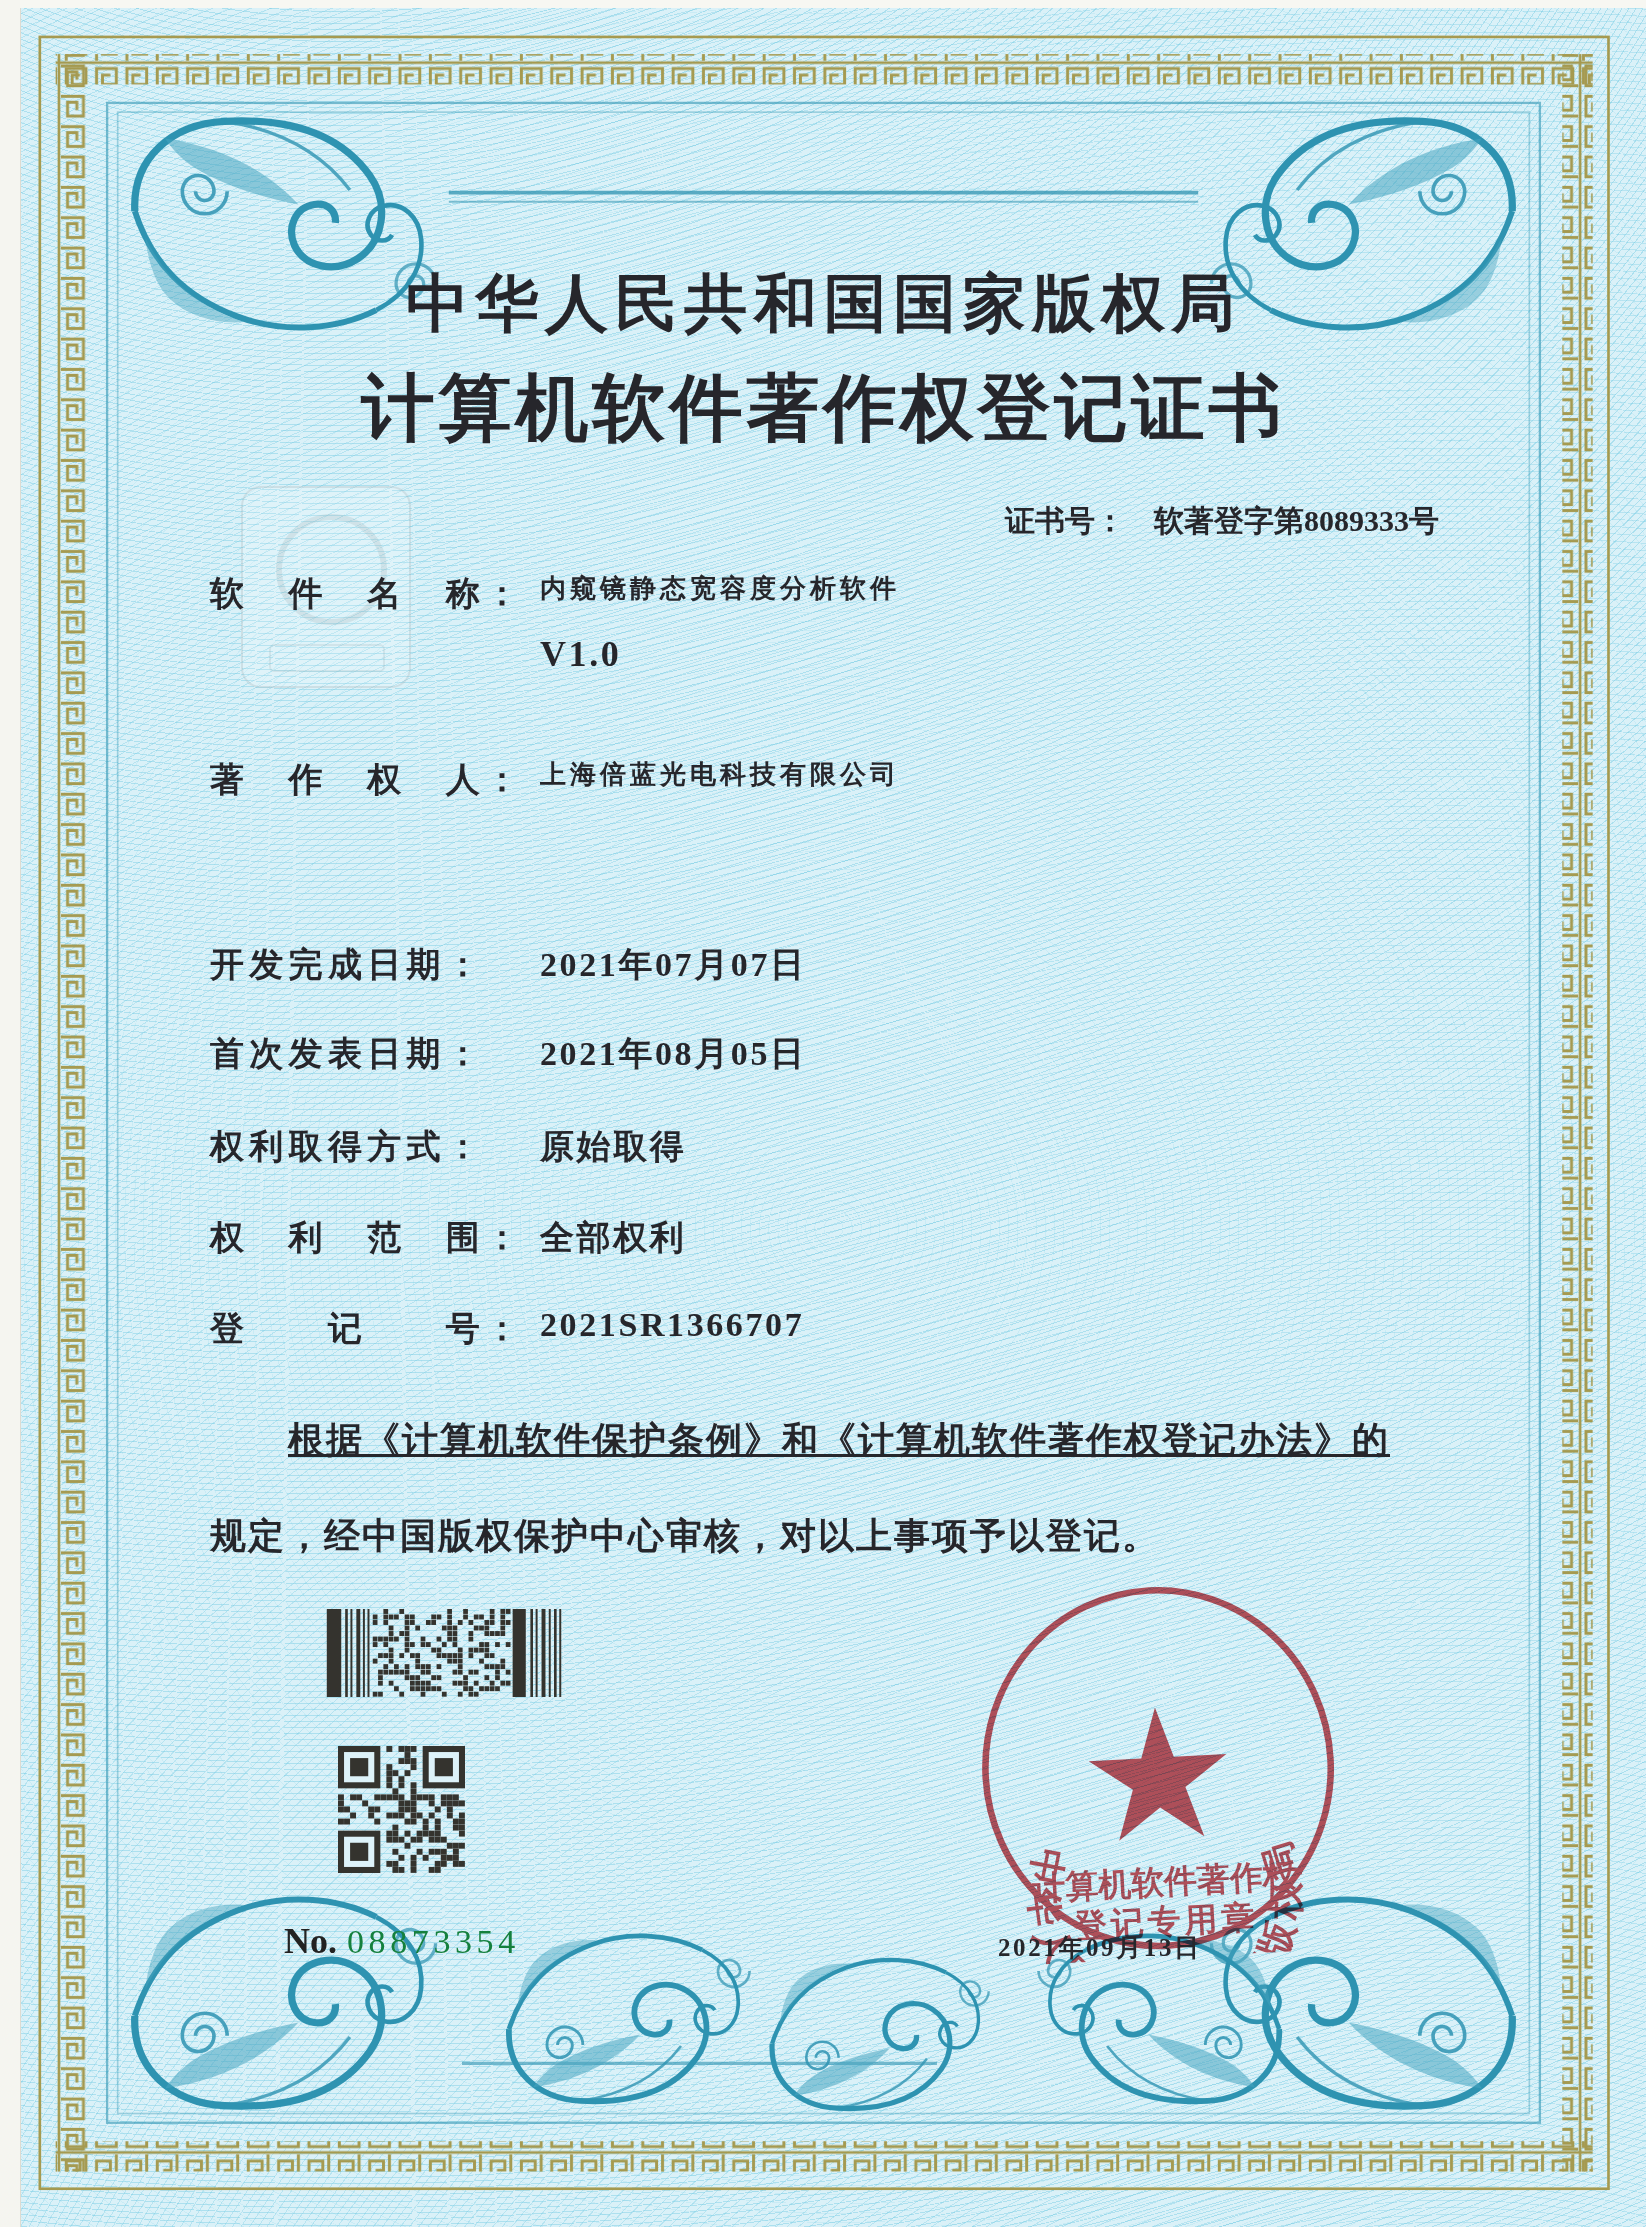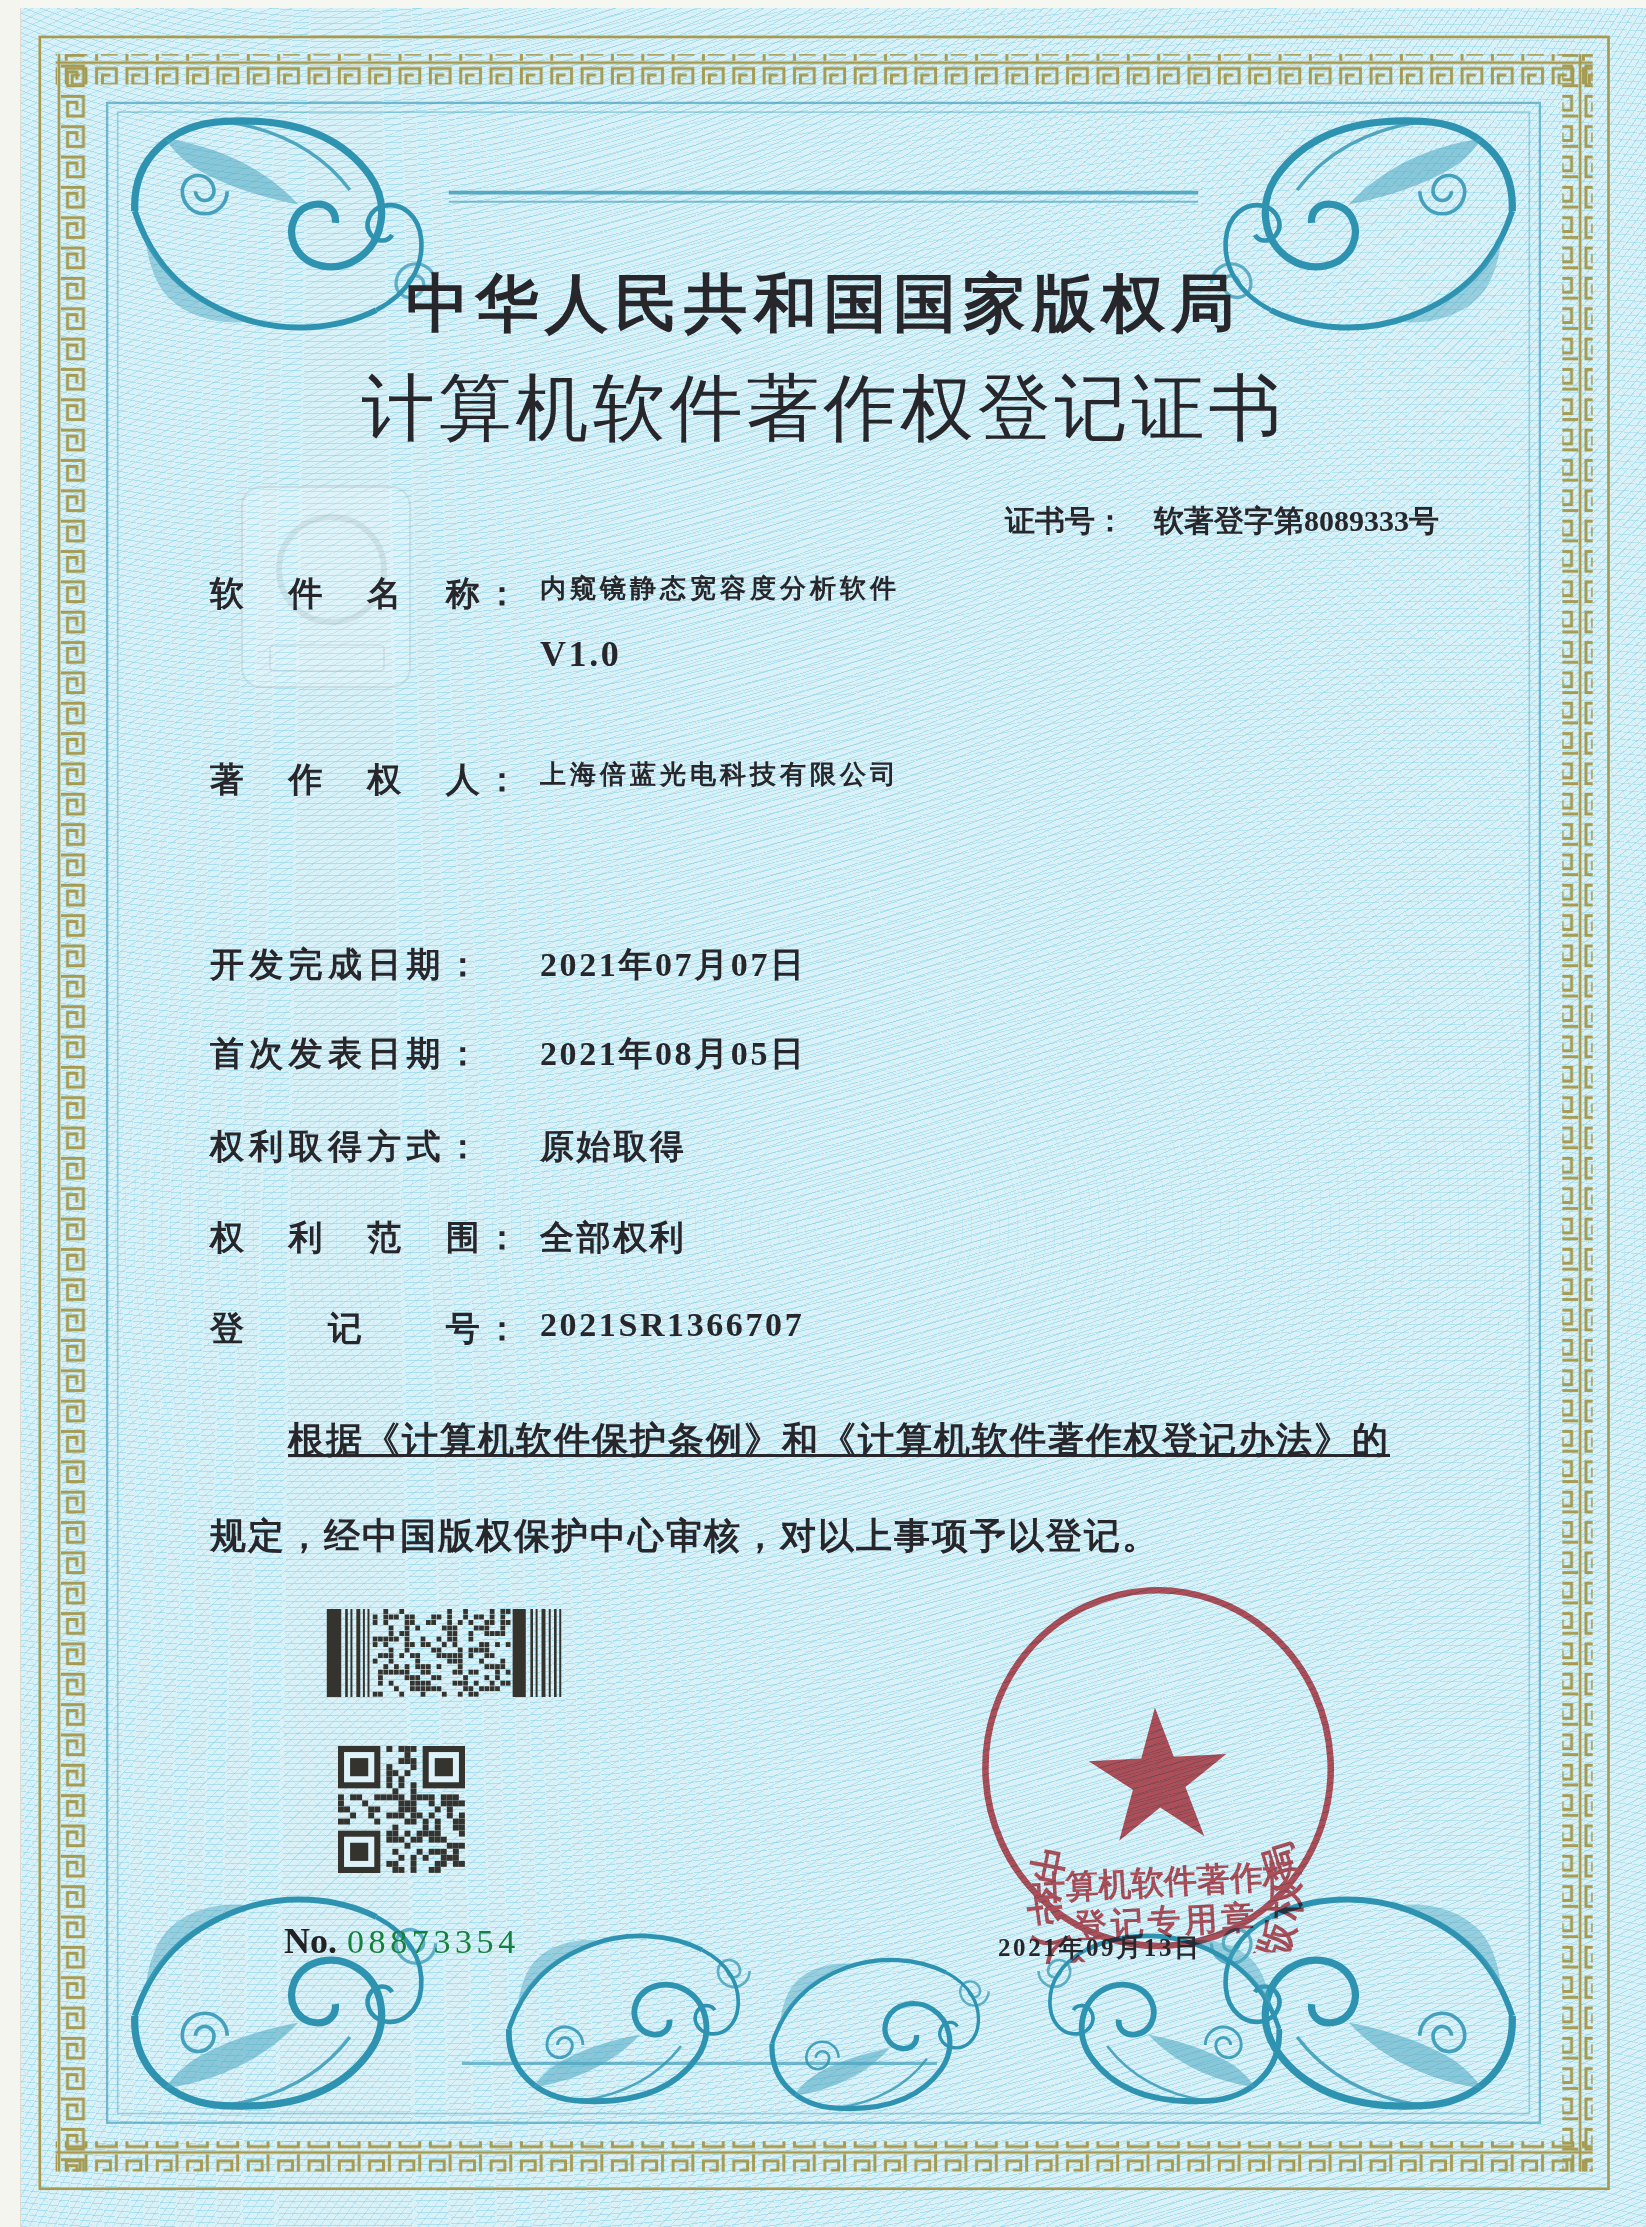--- a/index.html
+++ b/index.html
@@ -21,21 +21,21 @@
   .scan-top{position:absolute;left:20px;top:0;right:0;height:8px;background:#f7f7f2;}
   .abs{position:absolute;}
   .frame-svg{position:absolute;left:0;top:0;width:1647px;height:2227px;z-index:1;}
   .txt{color:#26262b;z-index:3;}
   .authority-title{
     left:0;top:261px;width:1647px;text-align:center;
     font-size:63px;font-weight:700;letter-spacing:6.6px;
   }
   .cert-title{
     left:0;top:360px;width:1647px;text-align:center;
-    font-size:73px;font-weight:400;letter-spacing:4px;
+    font-size:73px;font-weight:700;letter-spacing:4px;
   }
   .certno-row{top:501px;right:208px;font-size:30px;font-weight:700;display:flex;gap:29px;margin-left:36px;}
   .field-row{left:210px;font-size:34px;font-weight:700;display:flex;}
   .field-label{letter-spacing:5.3px;width:330px;flex:0 0 auto;}
   .field-value{letter-spacing:2.6px;}
   .value-big{font-size:26px;letter-spacing:4px;}
   .value-line2{left:540px;font-size:36px;font-weight:700;letter-spacing:2.6px;}
   .statement{font-size:36px;font-weight:700;letter-spacing:2px;}
   .serial-row{left:284px;top:1920px;display:flex;align-items:baseline;gap:10px;z-index:3;}
   .serial-label{font-size:36px;font-weight:700;color:#222;}

